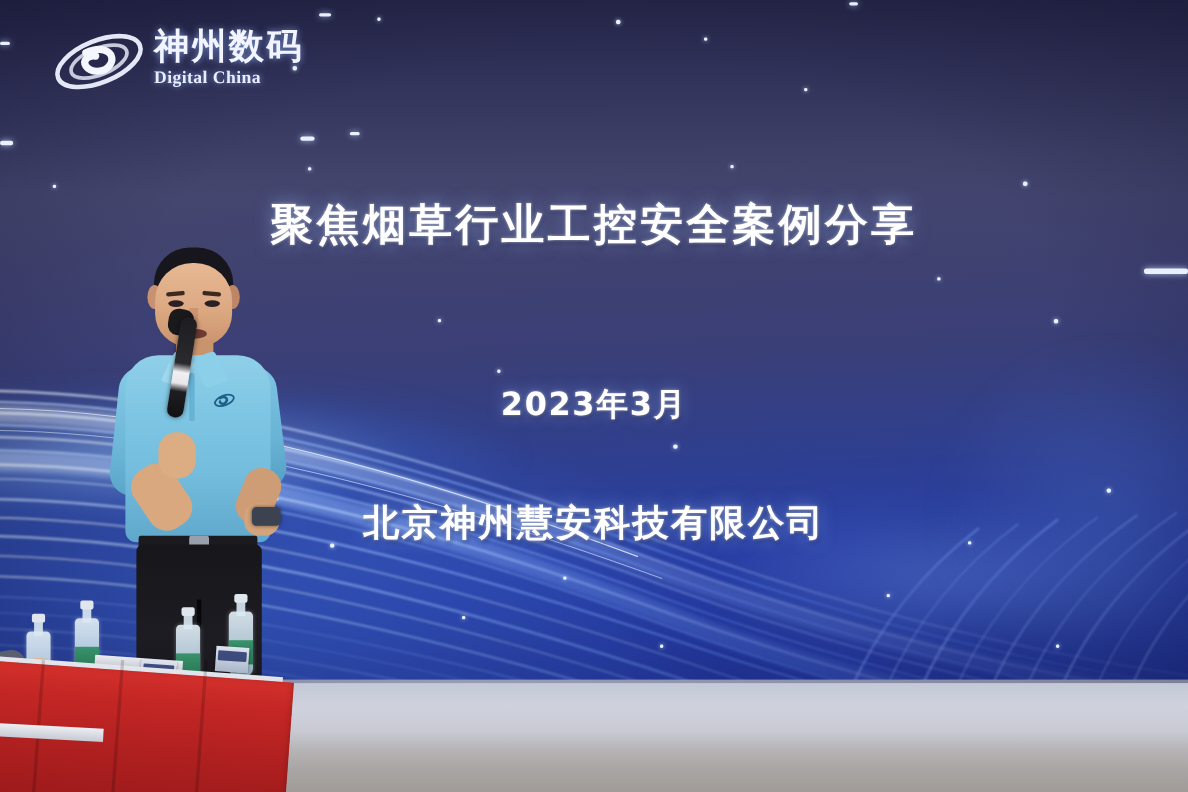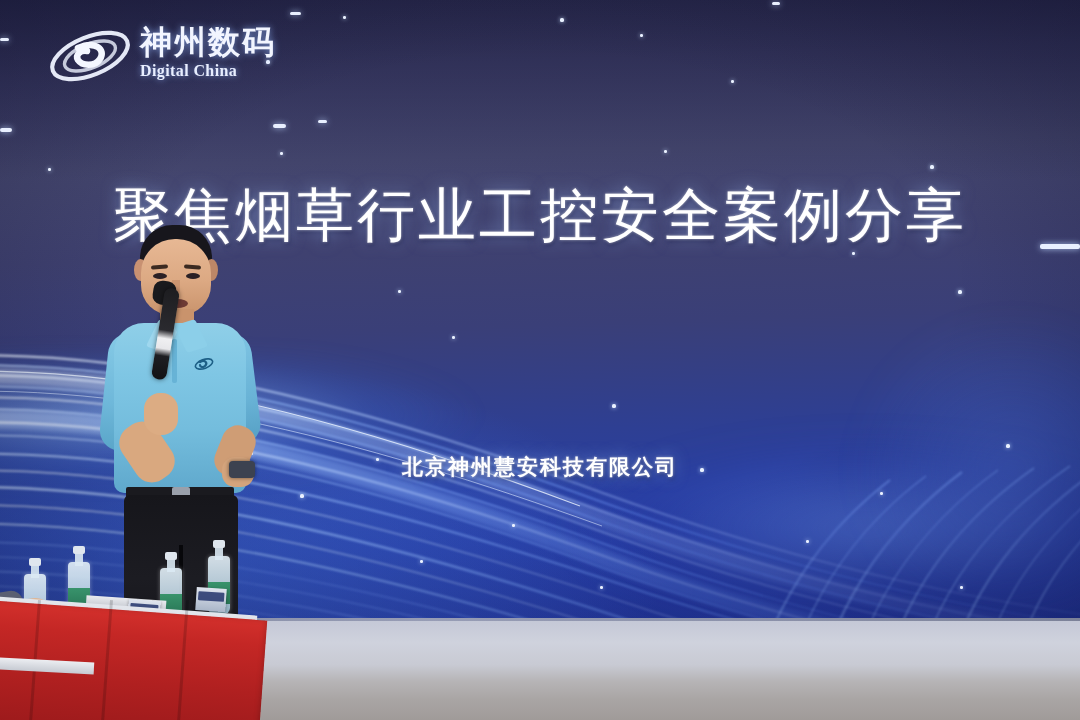--- a/index.html
+++ b/index.html
@@ -86,33 +86,33 @@
   #evSub{
     position:absolute;right:0;bottom:0;
     color:#eaf0ff;font-size:27px;font-weight:600;letter-spacing:3px;line-height:1;
     text-shadow:0 0 8px rgba(155,190,255,.8);
     font-family:"DejaVu Sans","Liberation Sans",sans-serif;
   }
 
   
   #slideTitle{
     position:absolute;left:0;top:183px;width:1080px;text-align:center;
-    color:#ffffff;font-size:58px;font-weight:400;letter-spacing:3px;line-height:1.12;
+    color:#ffffff;font-size:39px;font-weight:700;letter-spacing:3px;line-height:1.12;
     font-family:"DejaVu Sans","Liberation Sans",sans-serif;
     text-shadow:0 0 3px rgba(255,255,255,.55), 0 0 16px rgba(160,195,255,.55), 1px 2px 5px rgba(20,20,60,.8);
   }
   #slideDate{
     position:absolute;left:0;top:348px;width:1080px;text-align:center;
     color:#ffffff;font-size:29px;font-weight:700;letter-spacing:1.5px;
     font-family:"DejaVu Sans","Liberation Sans",sans-serif;
     text-shadow:0 0 3px rgba(255,255,255,.5), 0 0 14px rgba(160,195,255,.5), 1px 2px 4px rgba(20,20,60,.7);
   }
   #slideOrg{
     position:absolute;left:0;top:453px;width:1080px;text-align:center;
-    color:#ffffff;font-size:21px;font-weight:700;letter-spacing:2px;
+    color:#ffffff;font-size:33px;font-weight:700;letter-spacing:2px;
     font-family:"DejaVu Sans","Liberation Sans",sans-serif;
     text-shadow:0 0 3px rgba(255,255,255,.5), 0 0 15px rgba(150,190,255,.6), 1px 2px 5px rgba(20,25,70,.75);
   }
 
   
   #floor{
     position:absolute;left:0;top:618px;width:1080px;height:102px;
     background:linear-gradient(180deg,#c3c7d6 0%,#cfd2dd 24%,#c8cad3 46%,#b6b4b6 62%,#a9a5a4 80%,#a09b99 100%);
   }
   #floorEdge{
@@ -347,20 +347,21 @@
         <path d="M34 26 C52 18 62 28 56 37 C51 45 38 44 34 38 C31 33 36 28 43 29" fill="none" stroke="#f4f7ff" stroke-width="6.5" stroke-linecap="round"></path>
       </svg>
       <div id="dcText">
         <div id="dcCn">神州数码</div>
         <div id="dcEn">Digital China</div>
       </div>
     </div>
 
 
     <div id="slideTitle">聚焦烟草行业工控安全案例分享</div>
+    <div id="slideDate">2023年3月</div>
     <div id="slideOrg">北京神州慧安科技有限公司</div>
   </div>
 
   <div id="floor"></div>
   <div id="floorEdge"></div>
 
   <div id="speaker">
     <div class="sp" id="spHair"></div>
     <div class="sp" id="spEar1"></div>
     <div class="sp" id="spEar2"></div>

